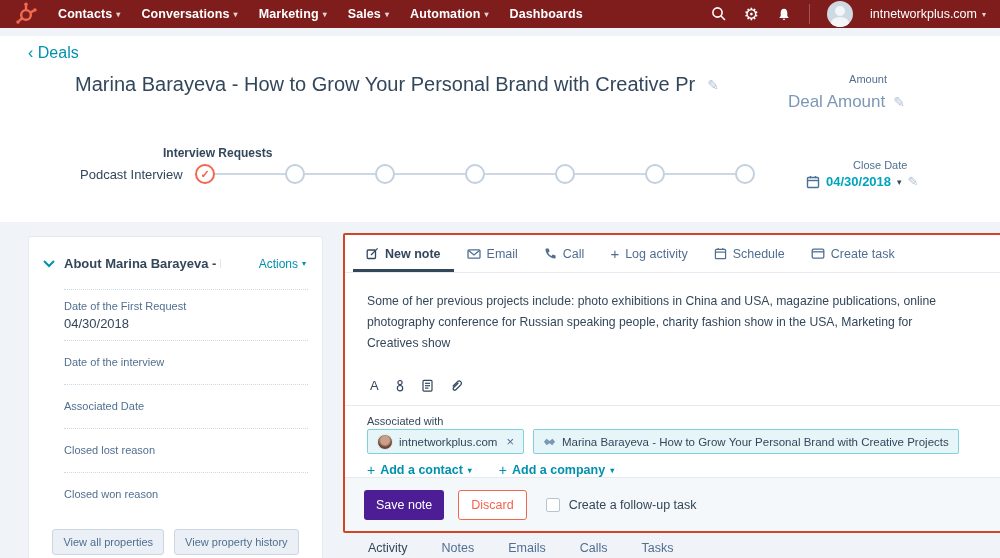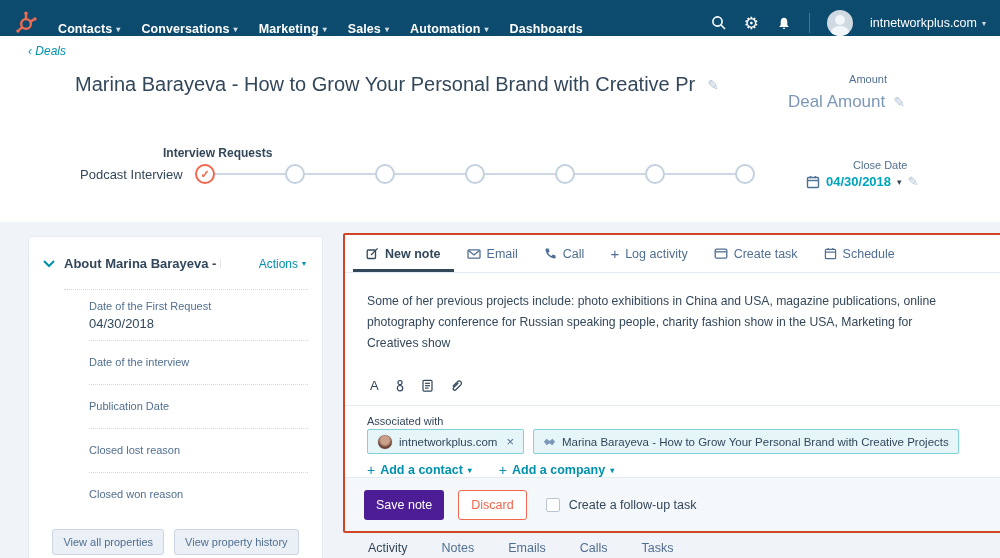--- a/index.html
+++ b/index.html
@@ -1,37 +1,37 @@
 <!DOCTYPE html>
 <html><head>
 <meta charset="utf-8">
 <style>
   * { box-sizing: border-box; margin: 0; padding: 0; }
   body { font-family: "Liberation Sans", sans-serif; background:#fff; }
   .screen { position:relative; width:1000px; height:558px; background:#f0f3f8; overflow:hidden; }
 
   
-  .topnav { position:absolute; top:0; left:0; width:1000px; height:36px; background:#0c4a6e;
-            display:flex; align-items:flex-end; z-index:5; }
+  .topnav { position:absolute; top:0; left:0; width:1000px; height:28px; background:#7f1d1d;
+            display:flex; align-items:center; z-index:5; }
   .logo { margin-left:13px; width:26px; height:26px; flex:none; }
   .nav-menu { display:flex; align-items:center; gap:21px; margin-left:19px; }
   .nav-item { color:#fff; font-size:12.5px; font-weight:bold; letter-spacing:.1px;
               display:flex; align-items:center; gap:4px; cursor:pointer; white-space:nowrap; }
   .nav-caret { font-size:8px; color:rgba(255,255,255,.8); }
   .nav-right { margin-left:auto; display:flex; align-items:center; gap:17px; padding-right:14px; }
   .nav-icon { color:#fff; display:flex; align-items:center; cursor:pointer; }
   .nav-divider { width:1px; height:20px; background:rgba(255,255,255,.25); }
   .nav-avatar { width:26px; height:26px; border-radius:50%; background:#cfd9e2; position:relative; overflow:hidden; }
   .nav-avatar .head { position:absolute; left:8px; top:5px; width:10px; height:10px; border-radius:50%; background:#f2f6f9; }
   .nav-avatar .body { position:absolute; left:4px; top:16px; width:18px; height:12px; border-radius:50%; background:#f2f6f9; }
   .nav-account { color:#fff; font-size:12.5px; display:flex; align-items:center; gap:5px; cursor:pointer; }
 
   
   .header { position:absolute; top:36px; left:0; width:1000px; height:186px; background:#fff; }
-  .breadcrumb { position:absolute; left:28px; top:8px; color:#0091ae; font-size:12px; cursor:pointer;font-style:italic; }
+  .breadcrumb { position:absolute; left:28px; top:8px; color:#0091ae; font-size:16px; cursor:pointer; }
   .deal-title { position:absolute; left:75px; top:37px; font-size:20px; color:#33475b; display:flex; align-items:center; gap:12px; }
   .pencil { color:#b0c1d4; font-size:14px; cursor:pointer; }
   .amount-block { position:absolute; right:95px; top:37px; text-align:right; }
   .small-label { font-size:11px; color:#516f90; }
   .amount-block .small-label { margin-right:18px; }
   .amount-value { margin-top:7px; font-size:17px; color:#7c98b6; display:flex; align-items:center; gap:8px; cursor:pointer; }
 
   .pipeline-name { position:absolute; left:80px; top:131px; font-size:13px; color:#33475b; }
   .stage-label { position:absolute; left:163px; top:110px; font-size:12px; font-weight:bold; color:#33475b; }
   .stepper { position:absolute; left:195px; top:128px; display:flex; align-items:center; }
@@ -48,21 +48,21 @@
   .cal-icon { color:#4a7196; display:flex; }
 
   
   .sidebar-card { position:absolute; left:28px; top:236px; width:295px; height:336px; background:#fff;
                   border:1px solid #e3eaf2; border-radius:3px; }
   .sb-header { display:flex; align-items:center; padding:19px 16px 0 14px;text-align:right; }
   .sb-chevron { color:#0091ae; display:flex; cursor:pointer; }
   .sb-title { flex:1; margin-left:9px; font-size:13px; font-weight:bold; color:#33475b; white-space:nowrap; overflow:hidden; }
   .sb-actions { color:#0091ae; font-size:12px; display:flex; align-items:center; gap:4px; cursor:pointer;margin-left:38px; }
   .props { position:absolute; left:35px; right:14px; top:52px; border-top:1px dotted #ccd9e5; padding-top:10px; }
-  .prop { border-bottom:1px dotted #ccd9e5; padding-bottom:9px; margin-bottom:15px;margin-left:25px; }
+  .prop { border-bottom:1px dotted #ccd9e5; padding-bottom:9px; margin-bottom:15px; }
   .prop:last-child { border-bottom:none; }
   .prop-label { font-size:11px; color:#516f90; }
   .prop-value { font-size:13px; color:#33475b; margin-top:4px; min-height:3px; }
   .sb-buttons { position:absolute; left:0; right:0; top:292px; display:flex; justify-content:center; gap:10px; }
   .sb-btn { font-family:"Liberation Sans",sans-serif; font-size:11px; color:#506e91; background:#eaf0f6;
             border:1px solid #cbd6e2; border-radius:3px; padding:6px 10px; cursor:pointer; }
 
   
   .note-panel { position:absolute; left:343px; top:233px; width:699px; height:300px; background:#fff;
                 border:2px solid #d14524; border-radius:2px; }
@@ -245,21 +245,21 @@
     <div class="props">
       <div class="prop">
         <div class="prop-label">Date of the First Request</div>
         <div class="prop-value">04/30/2018</div>
       </div>
       <div class="prop">
         <div class="prop-label">Date of the interview</div>
         <div class="prop-value"></div>
       </div>
       <div class="prop">
-        <div class="prop-label">Publication Date</div>
+        <div class="prop-label">Associated Date</div>
         <div class="prop-value"></div>
       </div>
       <div class="prop">
         <div class="prop-label">Closed lost reason</div>
         <div class="prop-value"></div>
       </div>
       <div class="prop">
         <div class="prop-label">Closed won reason</div>
         <div class="prop-value"></div>
       </div>
@@ -290,34 +290,34 @@
         <svg width="13" height="13" viewBox="0 0 13 13" fill="currentColor">
           <path d="M2.6 1.4 L4.6 1.4 L5.6 4.4 L4.1 5.4 C4.9 7.4 5.7 8.2 7.6 9 L8.6 7.5 L11.6 8.5 L11.6 10.5 C11.6 11.2 11.1 11.7 10.4 11.6 C5.7 11 2.1 7.4 1.5 2.7 C1.4 2 1.9 1.4 2.6 1.4 Z"></path>
         </svg>
         <span>Call</span>
       </span>
       <span class="tab">
         <span class="plus-glyph">+</span>
         <span>Log activity</span>
       </span>
       <span class="tab">
-        <svg width="14" height="13" viewBox="0 0 14 13" fill="none" stroke="currentColor" stroke-width="1.3">
-          <rect x="1.2" y="2.2" width="11.6" height="9" rx="1.4"></rect>
-            <line x1="1.2" y1="4.8" x2="12.8" y2="4.8"></line>
-        </svg>
-        <span>Create task</span>
-      </span>
-      <span class="tab">
         <svg width="13" height="13" viewBox="0 0 14 14" fill="none" stroke="currentColor" stroke-width="1.3">
           <rect x="1.5" y="2.5" width="11" height="10" rx="1"></rect>
             <line x1="1.5" y1="5.5" x2="12.5" y2="5.5"></line>
             <line x1="4.5" y1="1" x2="4.5" y2="3.2"></line>
             <line x1="9.5" y1="1" x2="9.5" y2="3.2"></line>
         </svg>
         <span>Schedule</span>
+      </span>
+      <span class="tab">
+        <svg width="14" height="13" viewBox="0 0 14 13" fill="none" stroke="currentColor" stroke-width="1.3">
+          <rect x="1.2" y="2.2" width="11.6" height="9" rx="1.4"></rect>
+            <line x1="1.2" y1="4.8" x2="12.8" y2="4.8"></line>
+        </svg>
+        <span>Create task</span>
       </span>
     </div>
 
     <div class="note-body">Some of her previous projects include: photo exhibitions in China and USA, magazine publications, online photography conference for Russian speaking people, charity fashion show in the USA, Marketing for Creatives show</div>
 
     <div class="toolbar">
       <span class="tool tool-a">A</span>
       <span class="tool">
         <svg width="12" height="13" viewBox="0 0 12 13" fill="none" stroke="currentColor" stroke-width="1.2">
           <circle cx="6" cy="3.6" r="2.1"></circle>

